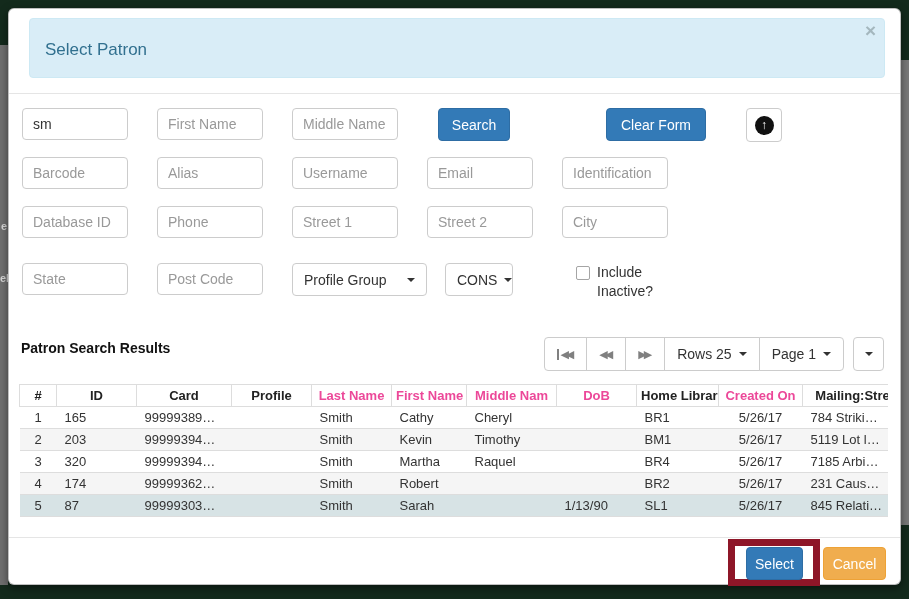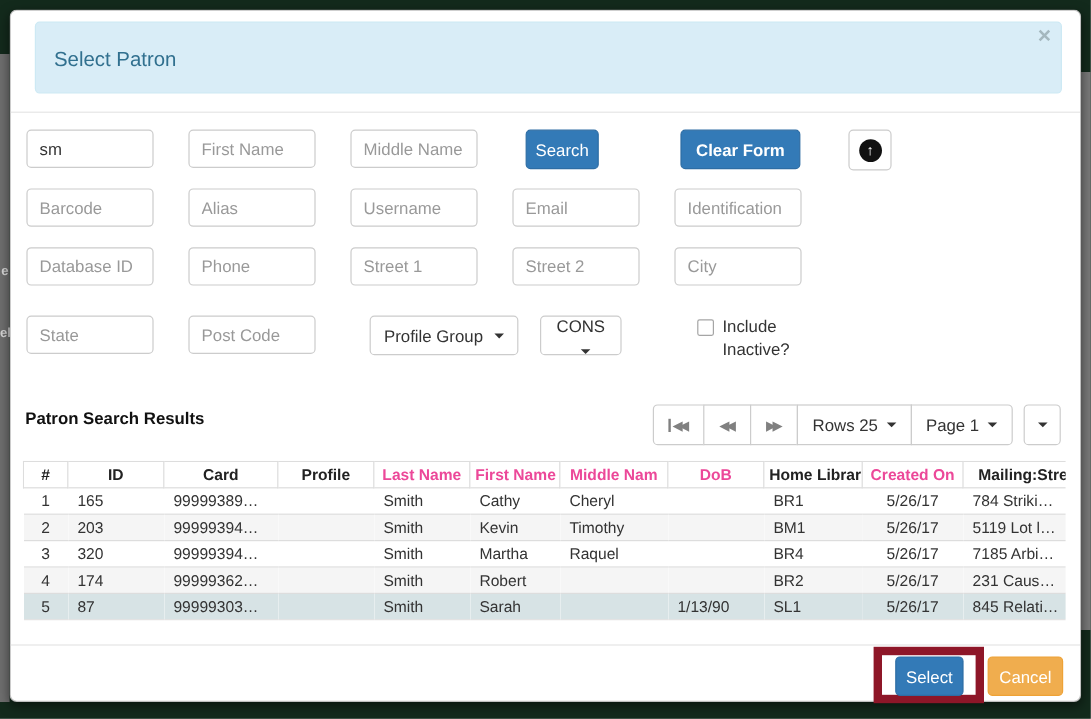--- a/index.html
+++ b/index.html
@@ -47,36 +47,36 @@
     width:106px; height:32px; margin-right:29px;
     border:1px solid #ccc; border-radius:4px; padding:5px 10px;
     font-size:14px; font-family:inherit; color:#333; background:#fff;
   }
   .tin::placeholder { color:#999; opacity:1; }
   .btn {
     height:33px; border-radius:4px; font-size:14px; font-family:inherit;
     cursor:pointer; display:inline-flex; align-items:center; justify-content:center;
   }
   .btn-primary { background:#337ab7; border:1px solid #2e6da4; color:#fff; }
-  .btn-search { width:61px; margin-left:11px; }
-  .btn-clear  { width:100px; margin-left:68px;font-weight:bold; }
+  .btn-search { width:72px; margin-left:11px; }
+  .btn-clear  { width:100px; margin-left:96px; }
   .btn-adv {
     width:36px; height:34px; margin-left:40px; background:#fff;
     border:1px solid #ccc; border-radius:4px;
   }
   .adv-circle {
     width:19px; height:19px; border-radius:50%; background:#111; color:#fff;
     font-size:12px; font-weight:bold; display:flex; align-items:center; justify-content:center;
     line-height:1;
   }
   .btn-dd {
     background:#fff; border:1px solid #ccc; color:#333; padding:0 11px; height:33px;
   }
-  .btn-pg  { width:124px; justify-content:space-between;margin-left:16px; }
-  .btn-ou  { width:68px;  margin-left:18px; justify-content:space-between;flex-direction:column; }
+  .btn-pg  { width:135px; justify-content:space-between; }
+  .btn-ou  { width:68px;  margin-left:18px; justify-content:space-between; }
   .caret {
     display:inline-block; width:0; height:0; margin-left:7px;
     border-left:4px solid transparent; border-right:4px solid transparent;
     border-top:4px solid #333;
   }
   .chk-wrap { display:flex; margin-left:63px; cursor:pointer; }
   .chk {
     width:14px; height:14px; border:1px solid #a5a5a5; background:#fff;
     margin:3px 7px 0 0; flex:0 0 auto; appearance:none; border-radius:2px;
   }

